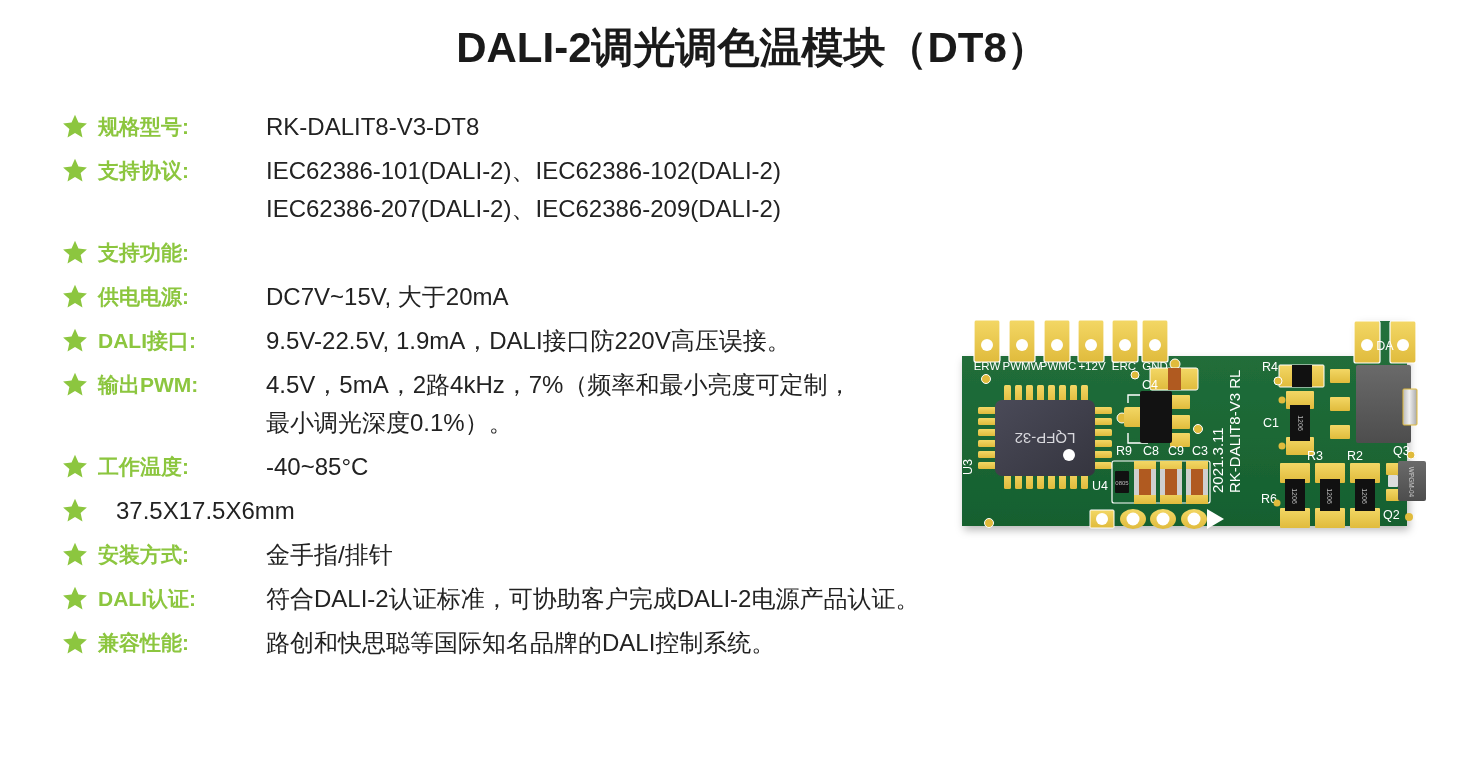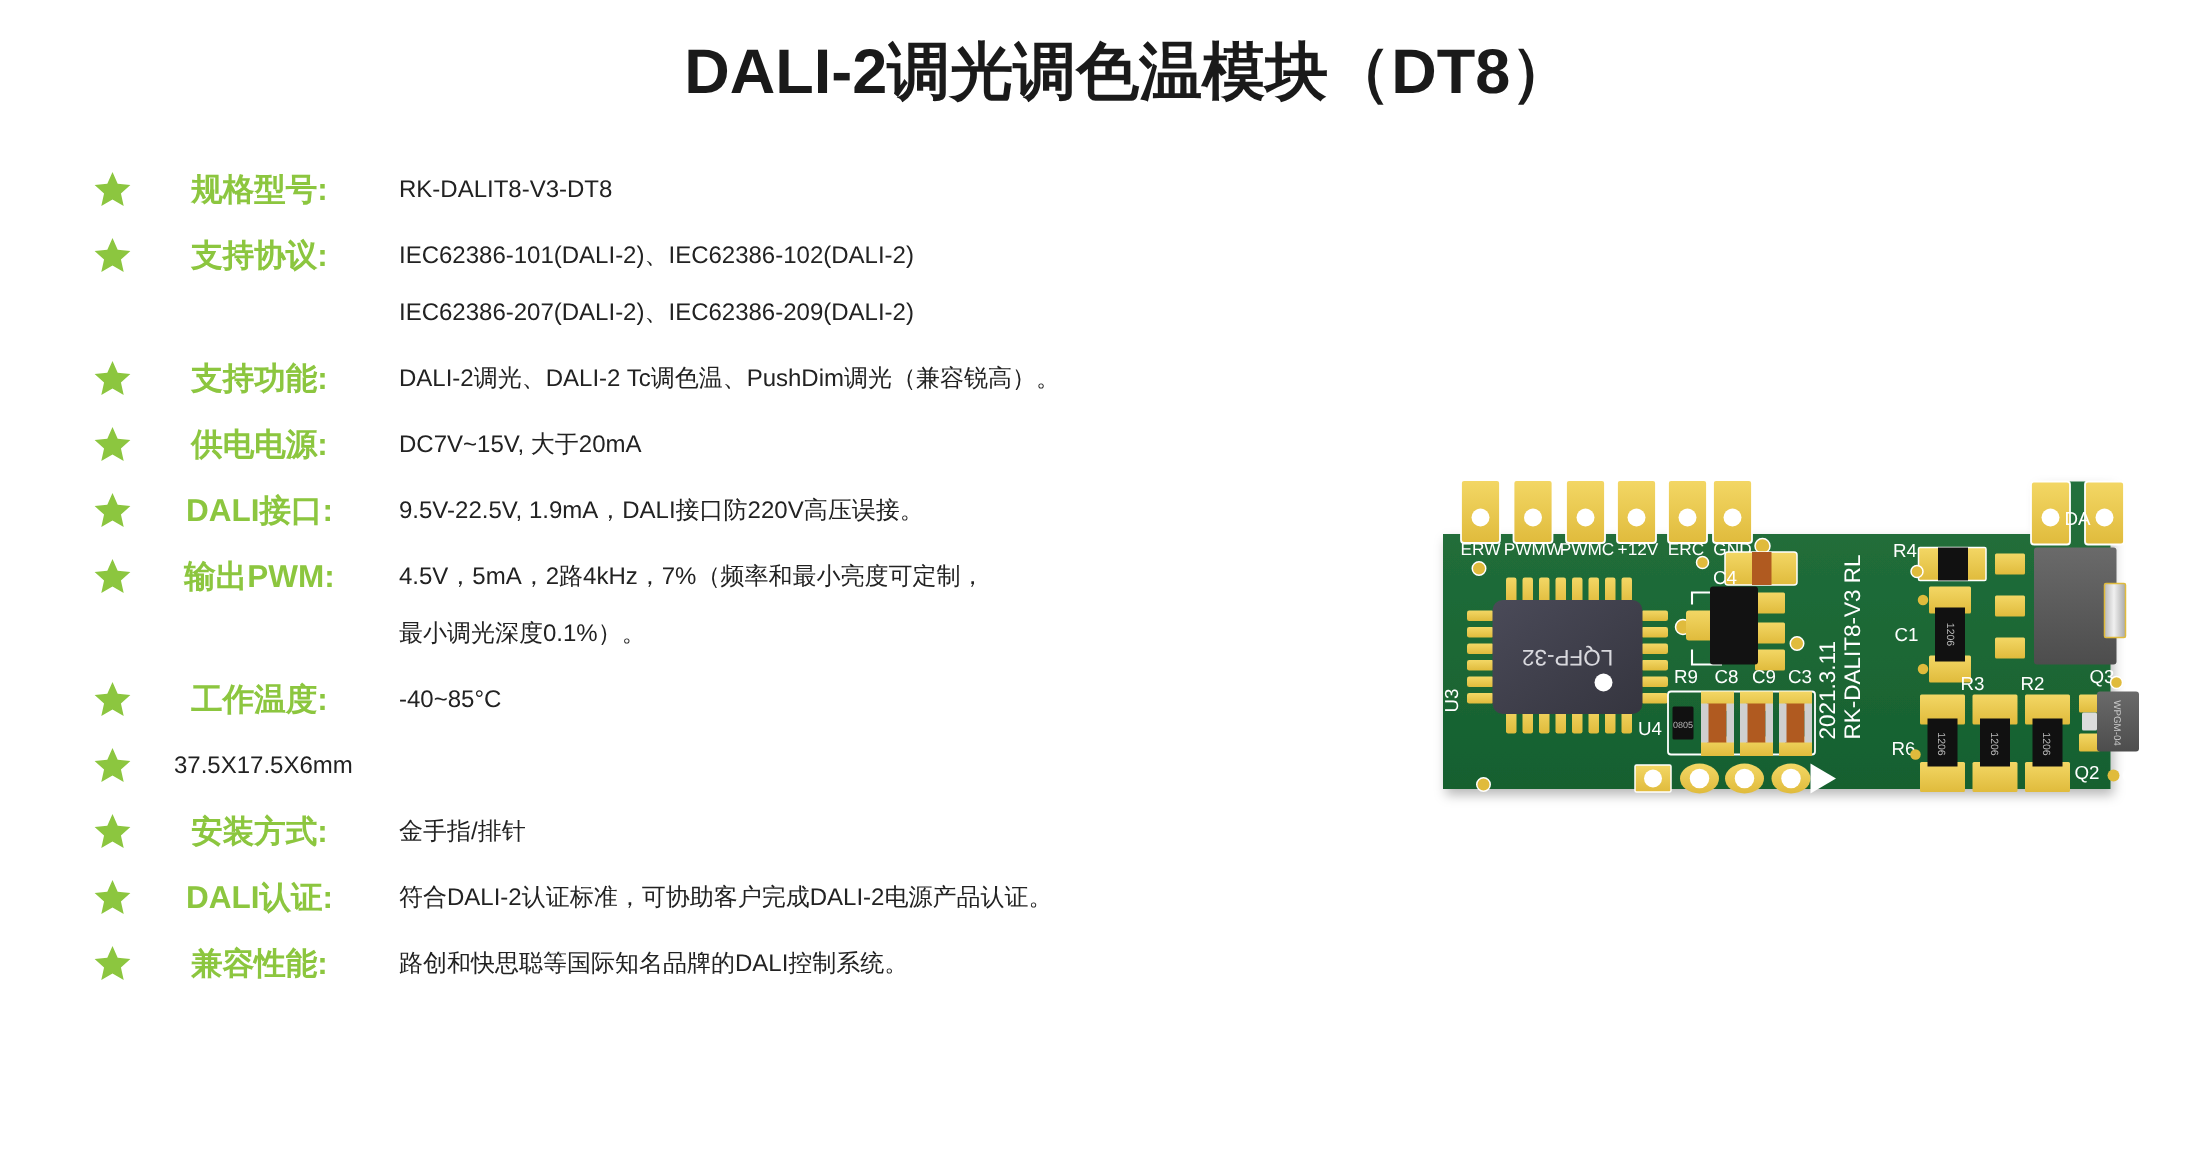--- a/index.html
+++ b/index.html
@@ -43,33 +43,33 @@
   }
   .star-icon {
     width: 26px;
     height: 26px;
     flex: 0 0 26px;
     margin-top: 5px;
     margin-right: 10px;
   }
   .spec-label {
     flex: 0 0 150px;
-    text-align: center;
+    text-align: left;
     color: #8cc63f;
     font-size: 21px;
     font-weight: bold;
     line-height: 38px;
     white-space: nowrap;
     padding-right: 0px;
   }
   .spec-value {
     flex: 1 1 auto;
     margin-left: 18px;
     color: #222222;
-    font-size: 16px;
+    font-size: 24px;
     line-height: 38px;
     white-space: nowrap;
   }
   .spec-value .vline { display: block; }
 
   
   #pcb-figure {
     position: absolute;
     left: 952px;
     top: 303px;
@@ -101,23 +101,20 @@
       <div class="spec-value">
         <span class="vline">IEC62386-101(DALI-2)、IEC62386-102(DALI-2)</span>
         <span class="vline">IEC62386-207(DALI-2)、IEC62386-209(DALI-2)</span>
       </div>
     </div>
     <div class="spec-row">
       <span class="star-icon"><svg viewBox="0 0 24 24" width="26" height="26">
           <polygon points="12,1.5 15.2,8.7 23,9.6 17.2,14.8 18.9,22.5 12,18.5 5.1,22.5 6.8,14.8 1,9.6 8.8,8.7" fill="#8cc63f"></polygon>
         </svg></span>
       <div class="spec-label">支持功能:</div>
-      <div class="spec-value">
-        <span class="vline">DALI-2调光、DALI-2 Tc调色温、PushDim调光（兼容锐高）。</span>
-      </div>
     </div>
     <div class="spec-row">
       <span class="star-icon"><svg viewBox="0 0 24 24" width="26" height="26">
           <polygon points="12,1.5 15.2,8.7 23,9.6 17.2,14.8 18.9,22.5 12,18.5 5.1,22.5 6.8,14.8 1,9.6 8.8,8.7" fill="#8cc63f"></polygon>
         </svg></span>
       <div class="spec-label">供电电源:</div>
       <div class="spec-value">
         <span class="vline">DC7V~15V, 大于20mA</span>
       </div>
     </div>

